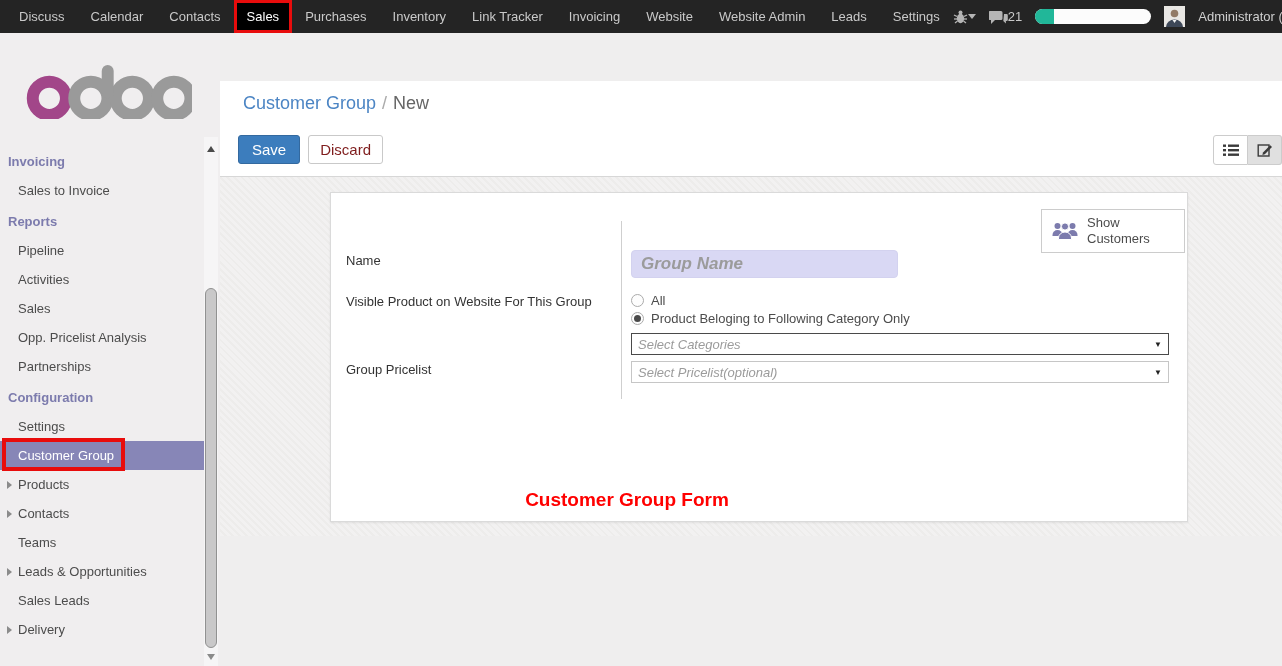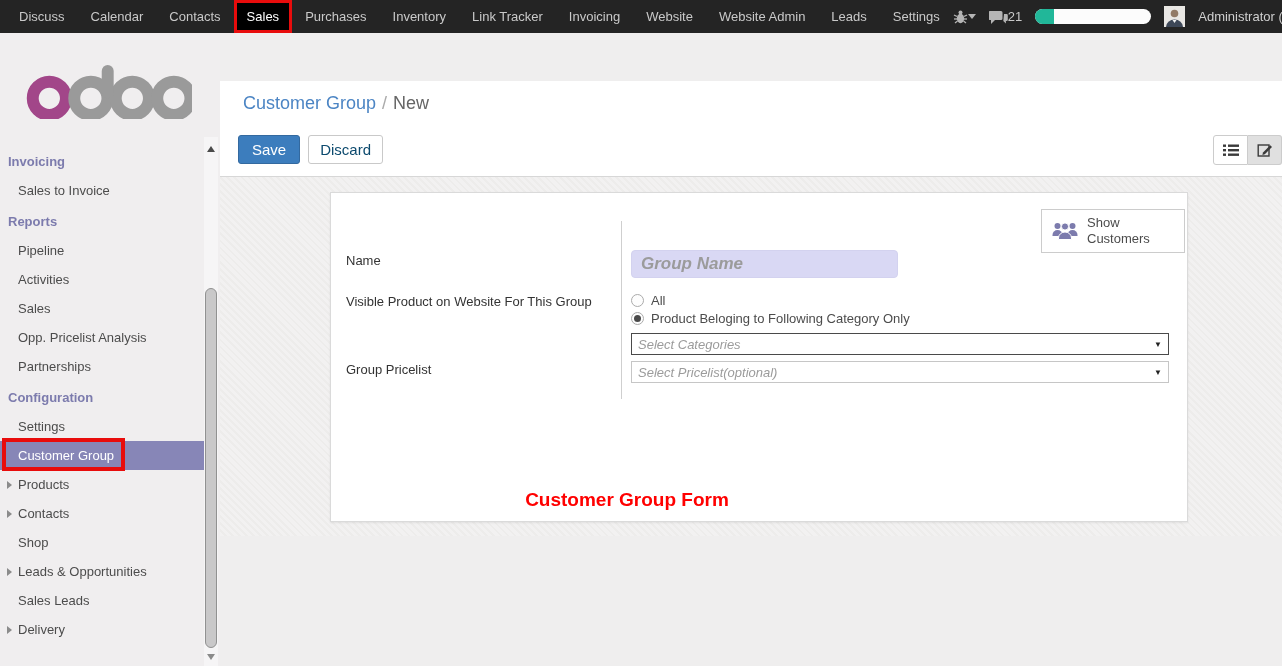--- a/index.html
+++ b/index.html
@@ -47,21 +47,21 @@
   
   .main { flex:1; position:relative; background:#efeeee; }
   .control-panel { height:95px; background:#fff; border-bottom:1px solid #d7d7d7; position:relative;margin-top:48px; }
   .breadcrumb { position:absolute; left:23px; top:12px; font-size:18px; }
   .bc-link { color:#4c85c4; text-decoration:none; cursor:pointer; }
   .bc-sep { color:#aaa; margin:0 6px; }
   .bc-cur { color:#666; }
   .btn-row { position:absolute; left:18px; top:54px; display:flex; gap:8px; }
   button { font-family:"Liberation Sans", sans-serif; font-size:15px; cursor:pointer; }
   .btn-save { background:#3c7dbd; color:#fff; border:1px solid #33699f; border-radius:3px; padding:5px 13px; }
-  .btn-discard { background:#fff; color:#0c4a6e; border:1px solid #c9c9c9; border-radius:3px; padding:5px 11px; }
+  .btn-discard { background:#fff; color:#7f1d1d; border:1px solid #c9c9c9; border-radius:3px; padding:5px 11px; }
   .view-switcher { position:absolute; right:0; top:54px; display:flex; }
   .vs-btn { width:33px; height:28px; background:#fff; border:1px solid #ccc; display:flex; align-items:center; justify-content:center; padding:0; }
   .vs-btn + .vs-btn { border-left:none; }
   .vs-btn:first-child { border-radius:3px 0 0 3px; }
   .vs-btn:last-child { border-radius:0 3px 3px 0; }
   .vs-btn.active { background:#e0e0e0; }
 
   .sheet-bg { height:359px; position:relative;
     background:repeating-linear-gradient(45deg,#f2f1f1 0px,#f2f1f1 3px,#edeceb 3px,#edeceb 5px); }
   .card { position:absolute; left:110px; top:15px; width:856px; height:328px; background:#fff;
@@ -179,21 +179,21 @@
         <div class="side-i">Partnerships</div>
         <div class="side-h">Configuration</div>
         <div class="side-i">Settings</div>
         <div class="side-i selected">Customer Group</div>
         <div class="side-i">
           <span class="exp-caret"></span><span>Products</span>
         </div>
         <div class="side-i">
           <span class="exp-caret"></span><span>Contacts</span>
         </div>
-        <div class="side-i">Shop</div>
+        <div class="side-i">Teams</div>
         <div class="side-i">
           <span class="exp-caret"></span><span>Leads &amp; Opportunities</span>
         </div>
         <div class="side-i">Sales Leads</div>
         <div class="side-i">
           <span class="exp-caret"></span><span>Delivery</span>
         </div>
       </nav>
       <div class="sb-track">
         <div class="sb-up"></div>

